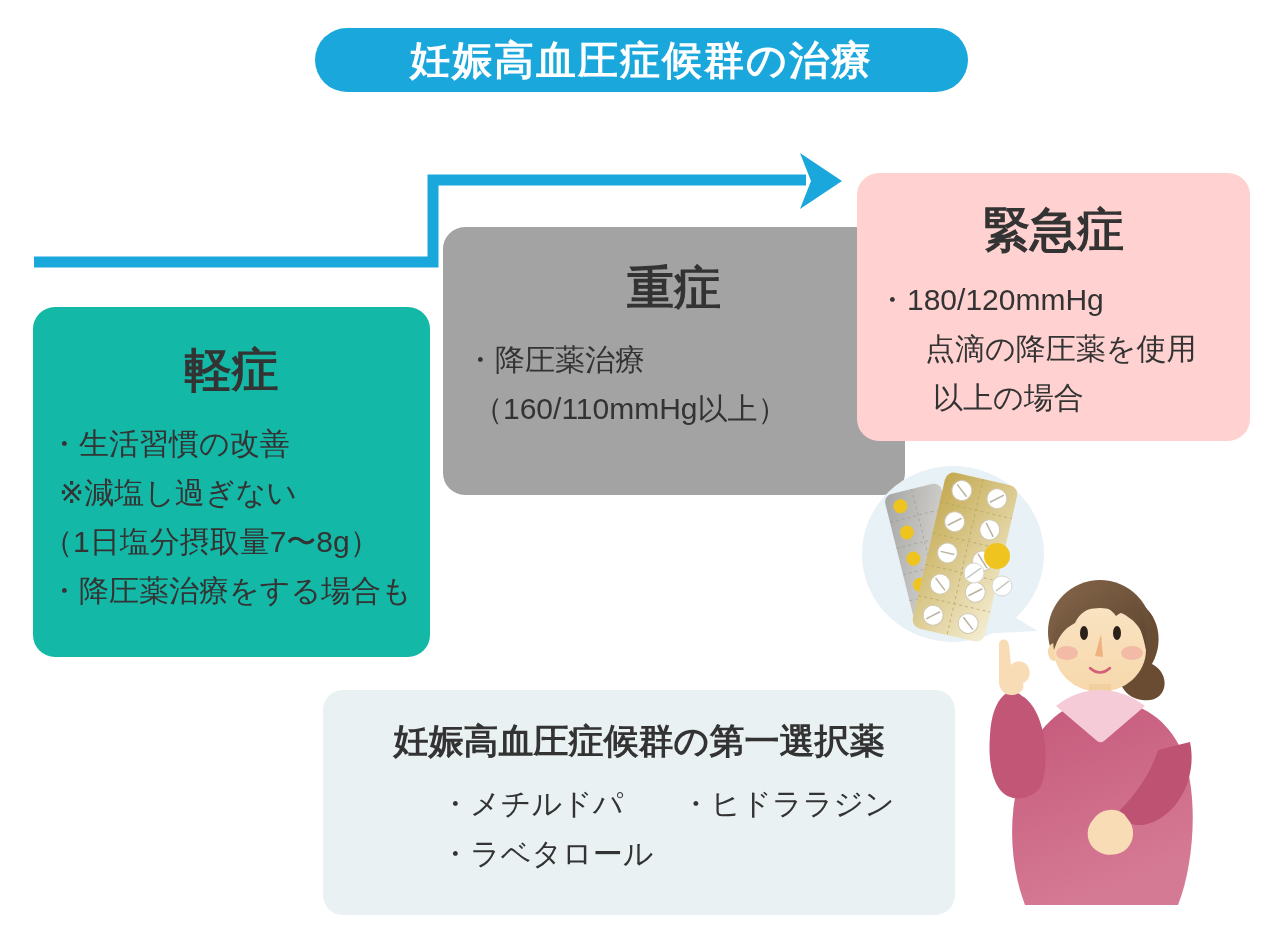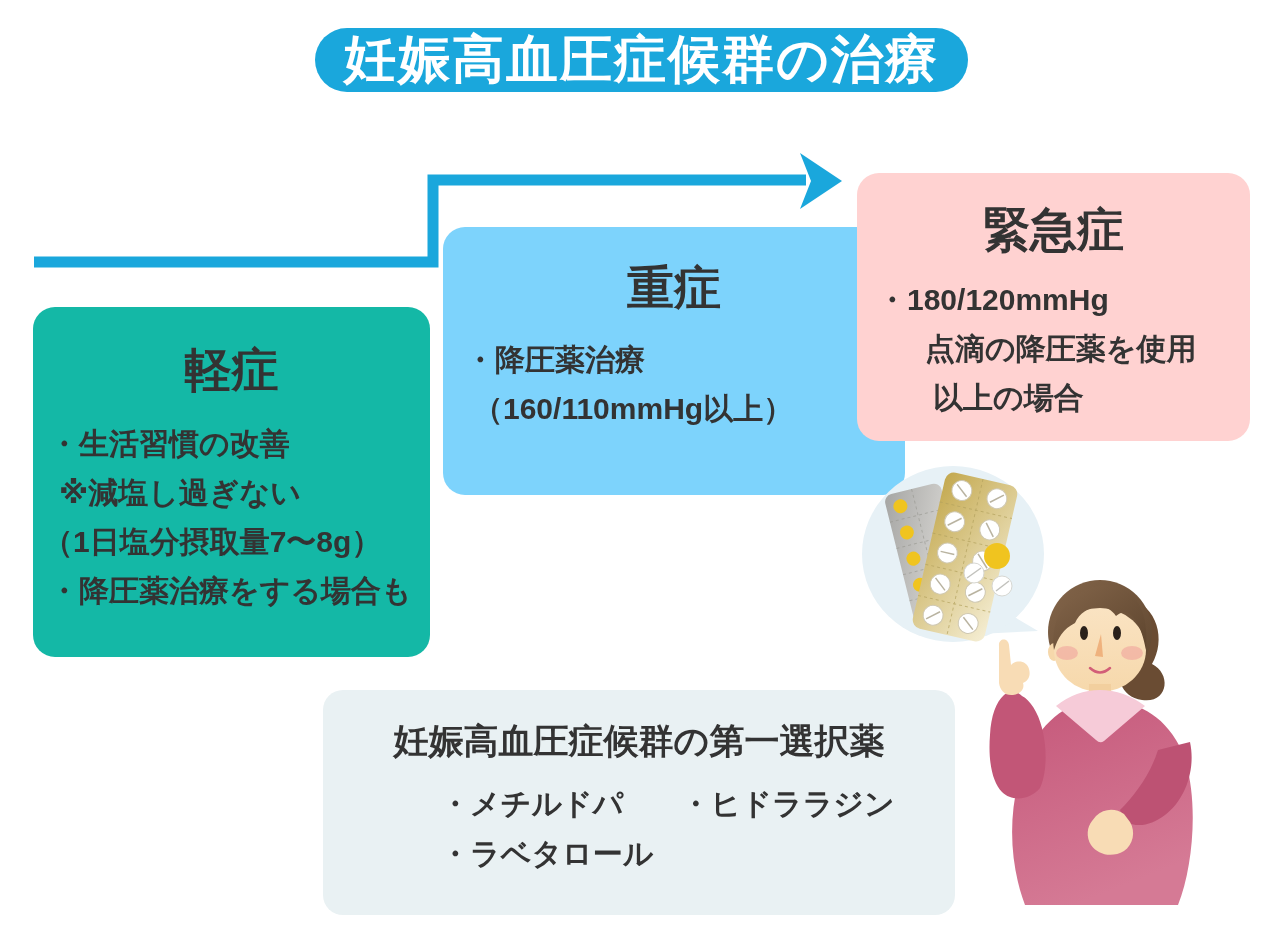--- a/index.html
+++ b/index.html
@@ -5,45 +5,45 @@
   html,body{margin:0;padding:0;background:#fff;}
   .stage{
     position:relative;width:1280px;height:940px;background:#ffffff;overflow:hidden;
     font-family:"Liberation Sans","DejaVu Sans",sans-serif;color:#333;
   }
   
   .banner{
     position:absolute;left:315px;top:28px;width:653px;height:64px;border-radius:32px;
     background:#1aa7dc;display:flex;align-items:center;justify-content:center;
   }
-  .banner span{color:#fff;font-size:52px;font-weight:bold;letter-spacing:2px;}
+  .banner span{color:#fff;font-size:40px;font-weight:bold;letter-spacing:2px;}
   
   .arrow{position:absolute;left:0;top:0;pointer-events:none;}
   
   .card{position:absolute;border-radius:22px;box-sizing:border-box;}
   .card h2{margin:0;text-align:center;font-size:47px;font-weight:bold;line-height:54px;}
-  .card .line{margin:0;font-size:30px;font-weight:700;line-height:49px;white-space:nowrap;}
+  .card .line{margin:0;font-size:30px;font-weight:400;line-height:49px;white-space:nowrap;}
   .mild{left:33px;top:307px;width:397px;height:350px;background:#14b8a6;}
   .mild h2{margin-top:36px;}
   .mild .lines{margin:22px 0 0 16px;}
   .mild .indent{padding-left:10px;}
   .mild .hang{margin-left:-6px;}
-  .severe{left:443px;top:227px;width:462px;height:268px;background:#7dd3fc;}
+  .severe{left:443px;top:227px;width:462px;height:268px;background:#a3a3a3;}
   .severe h2{margin-top:34px;}
   .severe .lines{margin:20px 0 0 22px;}
   .severe .indent{padding-left:8px;}
   .emergency{left:857px;top:147px;width:393px;height:268px;background:#ffd2d1;margin-top:26px;}
   .emergency h2{margin-top:30px;}
   .emergency .lines{margin:18px 0 0 20px;}
   .emergency .indent-a{padding-left:56px;}
   .emergency .indent-b{padding-left:48px;}
   
   .firstchoice{left:323px;top:690px;width:632px;height:225px;background:#e9f1f3;border-radius:20px;}
   .firstchoice h3{margin:30px 0 0;text-align:center;font-size:35px;font-weight:bold;line-height:42px;}
-  .firstchoice .drugs{margin:22px 0 0 117px;font-size:30px;font-weight:700;}
+  .firstchoice .drugs{margin:22px 0 0 117px;font-size:30px;font-weight:400;}
   .firstchoice .drugrow{line-height:40px;white-space:nowrap;}
   .firstchoice .drugrow + .drugrow{margin-top:10px;}
   .firstchoice .drug-b{margin-left:57px;}
   .illu{position:absolute;left:840px;top:450px;pointer-events:none;}
 </style>
 </head>
 <body>
 
 <div class="stage">
 

